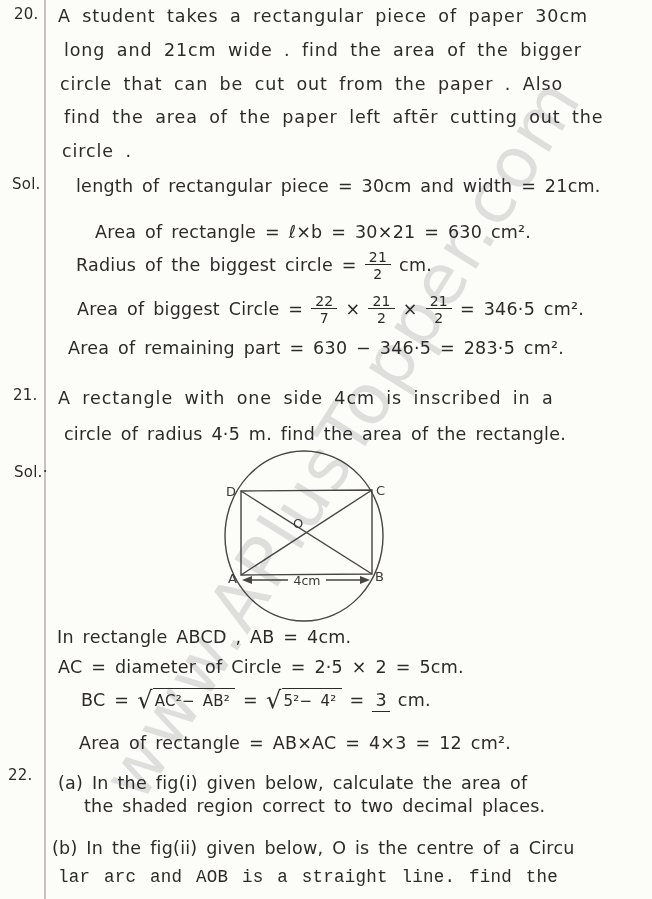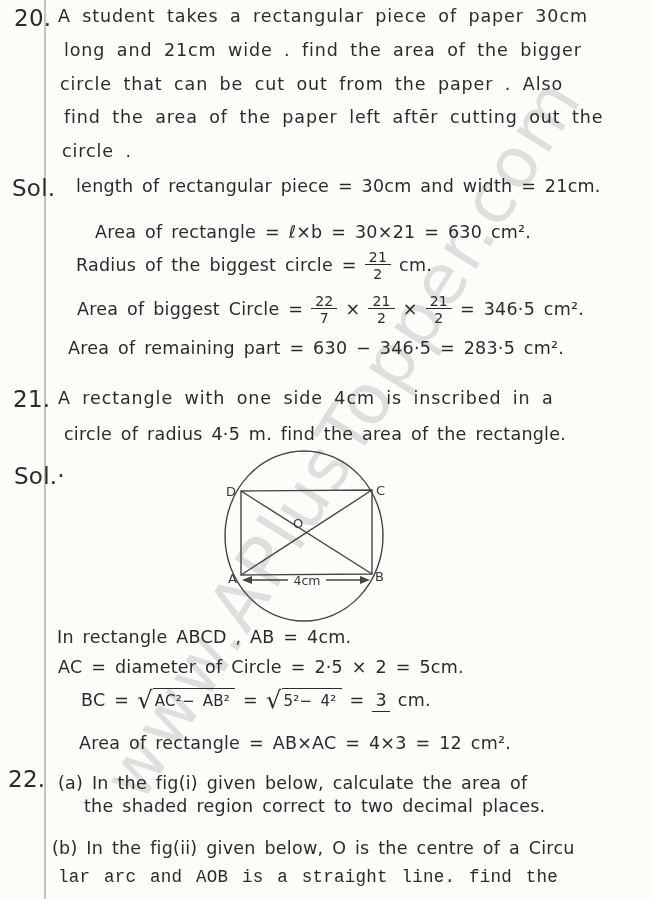--- a/index.html
+++ b/index.html
@@ -14,21 +14,21 @@
   .watermark{
     position:absolute;left:-108px;top:397px;width:900px;text-align:center;
     transform:rotate(-58deg);font-size:70px;letter-spacing:3px;
     color:#c7c7c7;opacity:.55;white-space:nowrap;z-index:0;user-select:none;
   }
   .hw{
     position:absolute;white-space:nowrap;font-size:17.5px;line-height:1.2;
     letter-spacing:.25px;word-spacing:3px;z-index:1;
   }
   .wide{letter-spacing:.9px;word-spacing:5px;}
-  .numlab{font-size:23px;}
+  .numlab{font-size:15px;}
   .mline{display:flex;align-items:center;gap:8px;}
   .frac{display:inline-block;text-align:center;font-size:14px;line-height:1;vertical-align:middle;}
   .frac .num{display:block;border-bottom:1.6px solid #2d2a2a;padding:0 4px 0;}
   .frac .den{display:block;padding-top:2px;}
   .rad{display:inline-flex;align-items:stretch;}
   .rad-sign{font-size:24px;line-height:1.05;}
   .rad-body{border-top:1.6px solid #2d2a2a;font-size:15px;padding:3px 5px 0 2px;}
   .ans{border-bottom:1.6px solid #2d2a2a;padding:0 3px;}
   .fig{position:absolute;left:212px;top:440px;z-index:1;}
   .fig *{vector-effect:non-scaling-stroke;}

